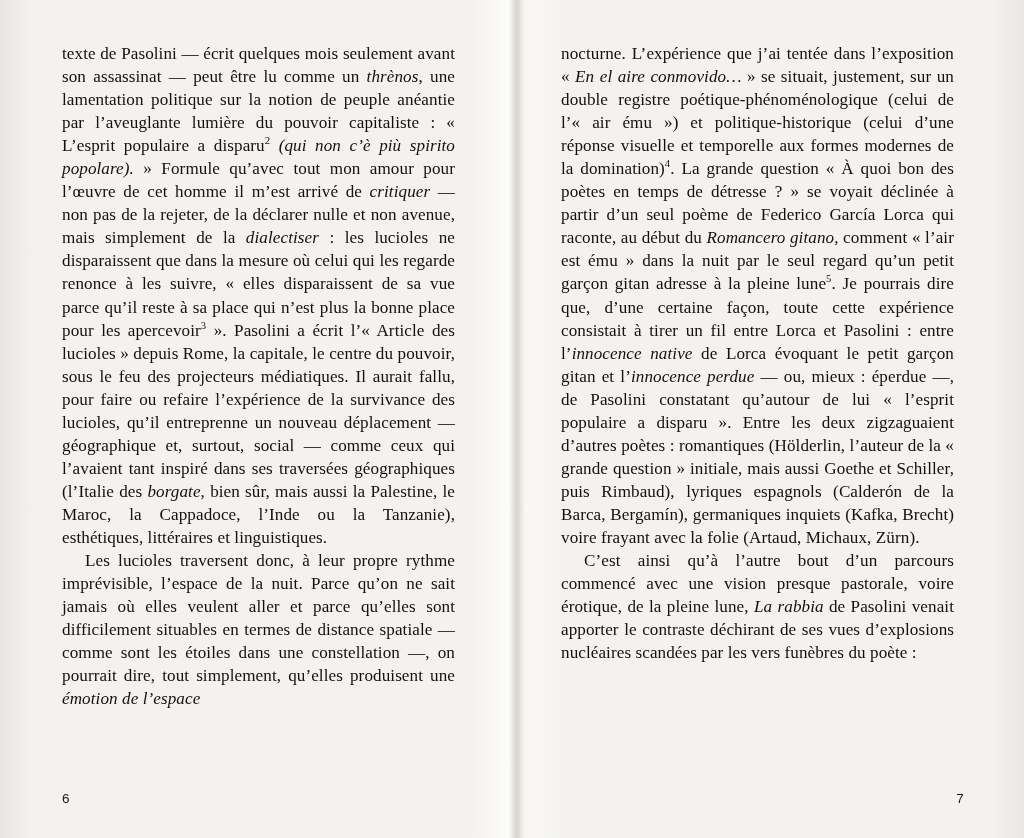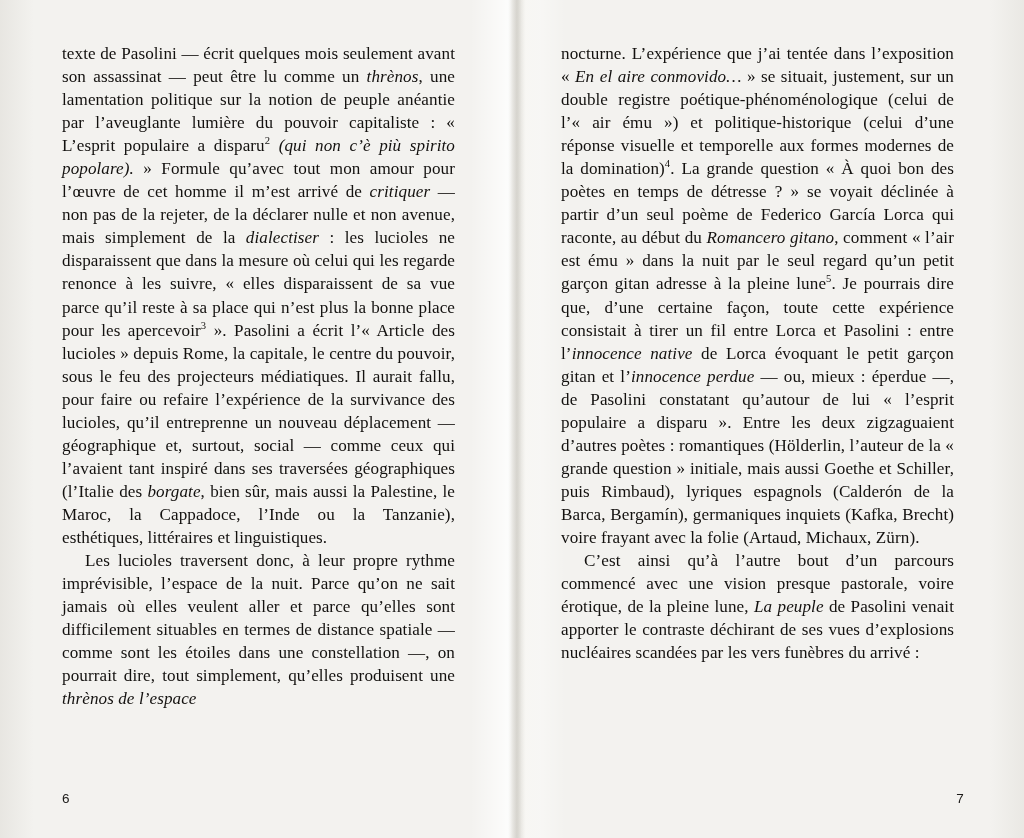--- a/index.html
+++ b/index.html
@@ -114,23 +114,23 @@
 
   <div class="leaf leaf-left" style="background: rgb(243, 242, 239);"></div>
   <div class="leaf leaf-right" style="background: rgb(243, 242, 239);"></div>
   <div class="edge-l"></div>
   <div class="edge-r"></div>
   <div class="gutter"></div>
   <div class="gutter-core"></div>
 
   <div class="col col-left" id="left-col">
       <p><span>texte de Pasolini — écrit quelques mois seulement avant son assassinat — peut être lu comme un </span><i>thrènos</i><span>, une lamentation politique sur la notion de peuple anéantie par l’aveuglante lumière du pouvoir capitaliste : « L’esprit populaire a disparu</span><sup>2</sup><span> </span><i>(qui non c’è più spirito popolare).</i><span> » Formule qu’avec tout mon amour pour l’œuvre de cet homme il m’est arrivé de </span><i>critiquer</i><span> — non pas de la rejeter, de la déclarer nulle et non avenue, mais simplement de la </span><i>dialectiser</i><span> : les lucioles ne disparaissent que dans la mesure où celui qui les regarde renonce à les suivre, « elles disparaissent de sa vue parce qu’il reste à sa place qui n’est plus la bonne place pour les apercevoir</span><sup>3</sup><span> ». Pasolini a écrit l’« Article des lucioles » depuis Rome, la capitale, le centre du pouvoir, sous le feu des projecteurs médiatiques. Il aurait fallu, pour faire ou refaire l’expérience de la survivance des lucioles, qu’il entreprenne un nouveau déplacement — géographique et, surtout, social — comme ceux qui l’avaient tant inspiré dans ses traversées géographiques (l’Italie des </span><i>borgate</i><span>, bien sûr, mais aussi la Palestine, le Maroc, la Cappadoce, l’Inde ou la Tanzanie), esthétiques, littéraires et linguistiques.</span></p>
-      <p class="indent"><span>Les lucioles traversent donc, à leur propre rythme imprévisible, l’espace de la nuit. Parce qu’on ne sait jamais où elles veulent aller et parce qu’elles sont difficilement situables en termes de distance spatiale — comme sont les étoiles dans une constellation —, on pourrait dire, tout simplement, qu’elles produisent une </span><i>thrènos de l’espace</i></p>
+      <p class="indent"><span>Les lucioles traversent donc, à leur propre rythme imprévisible, l’espace de la nuit. Parce qu’on ne sait jamais où elles veulent aller et parce qu’elles sont difficilement situables en termes de distance spatiale — comme sont les étoiles dans une constellation —, on pourrait dire, tout simplement, qu’elles produisent une </span><i>émotion de l’espace</i></p>
     </div>
   <div class="col col-right" id="right-col">
       <p><span>nocturne. L’expérience que j’ai tentée dans l’exposition « </span><i>En el aire conmovido…</i><span> » se situait, justement, sur un double registre poétique-phénoménologique (celui de l’« air ému ») et politique-historique (celui d’une réponse visuelle et temporelle aux formes modernes de la domination)</span><sup>4</sup><span>. La grande question « À quoi bon des poètes en temps de détresse ? » se voyait déclinée à partir d’un seul poème de Federico García Lorca qui raconte, au début du </span><i>Romancero gitano</i><span>, comment « l’air est ému » dans la nuit par le seul regard qu’un petit garçon gitan adresse à la pleine lune</span><sup>5</sup><span>. Je pourrais dire que, d’une certaine façon, toute cette expérience consistait à tirer un fil entre Lorca et Pasolini : entre l’</span><i>innocence native</i><span> de Lorca évoquant le petit garçon gitan et l’</span><i>innocence perdue</i><span> — ou, mieux : éperdue —, de Pasolini constatant qu’autour de lui « l’esprit populaire a disparu ». Entre les deux zigzaguaient d’autres poètes : romantiques (Hölderlin, l’auteur de la « grande question » initiale, mais aussi Goethe et Schiller, puis Rimbaud), lyriques espagnols (Calderón de la Barca, Bergamín), germaniques inquiets (Kafka, Brecht) voire frayant avec la folie (Artaud, Michaux, Zürn).</span></p>
-      <p class="indent"><span>C’est ainsi qu’à l’autre bout d’un parcours commencé avec une vision presque pastorale, voire érotique, de la pleine lune, </span><i>La peuple</i><span> de Pasolini venait apporter le contraste déchirant de ses vues d’explosions nucléaires scandées par les vers funèbres du arrivé :</span></p>
+      <p class="indent"><span>C’est ainsi qu’à l’autre bout d’un parcours commencé avec une vision presque pastorale, voire érotique, de la pleine lune, </span><i>La rabbia</i><span> de Pasolini venait apporter le contraste déchirant de ses vues d’explosions nucléaires scandées par les vers funèbres du poète :</span></p>
     </div>
 
   <div class="folio folio-left">6</div>
   <div class="folio folio-right">7</div>
 
 </div>
 
 </body></html>

